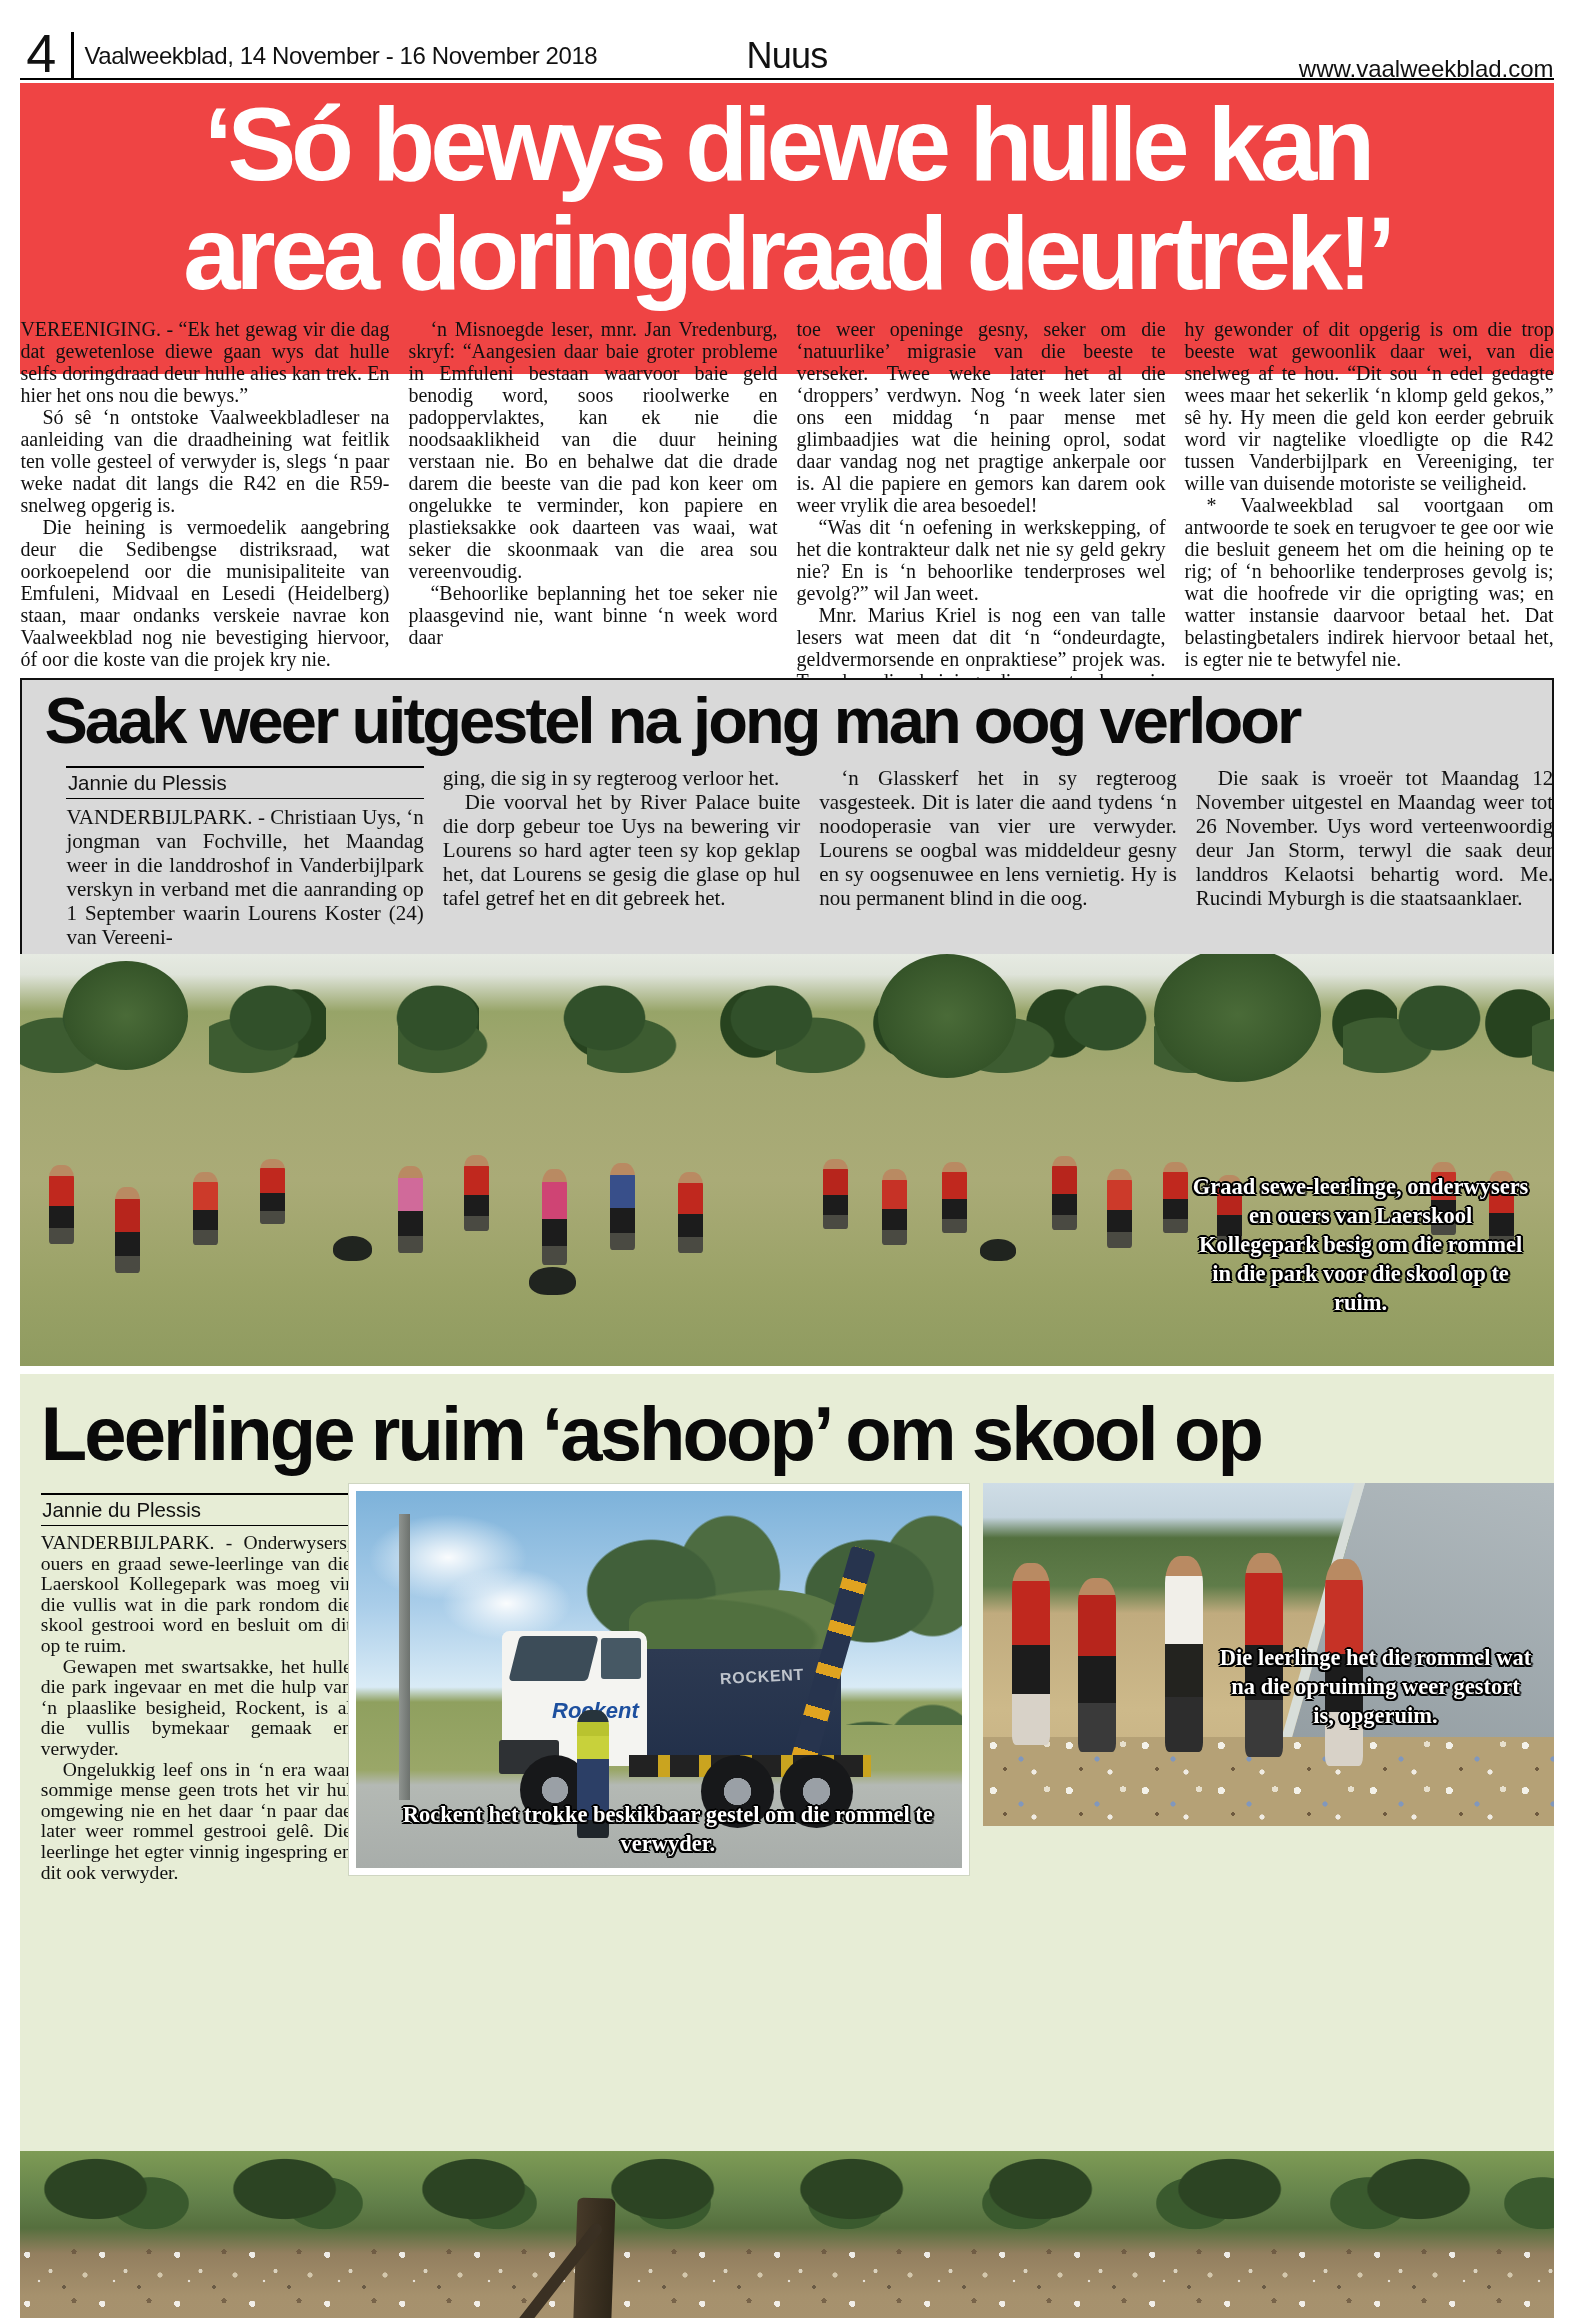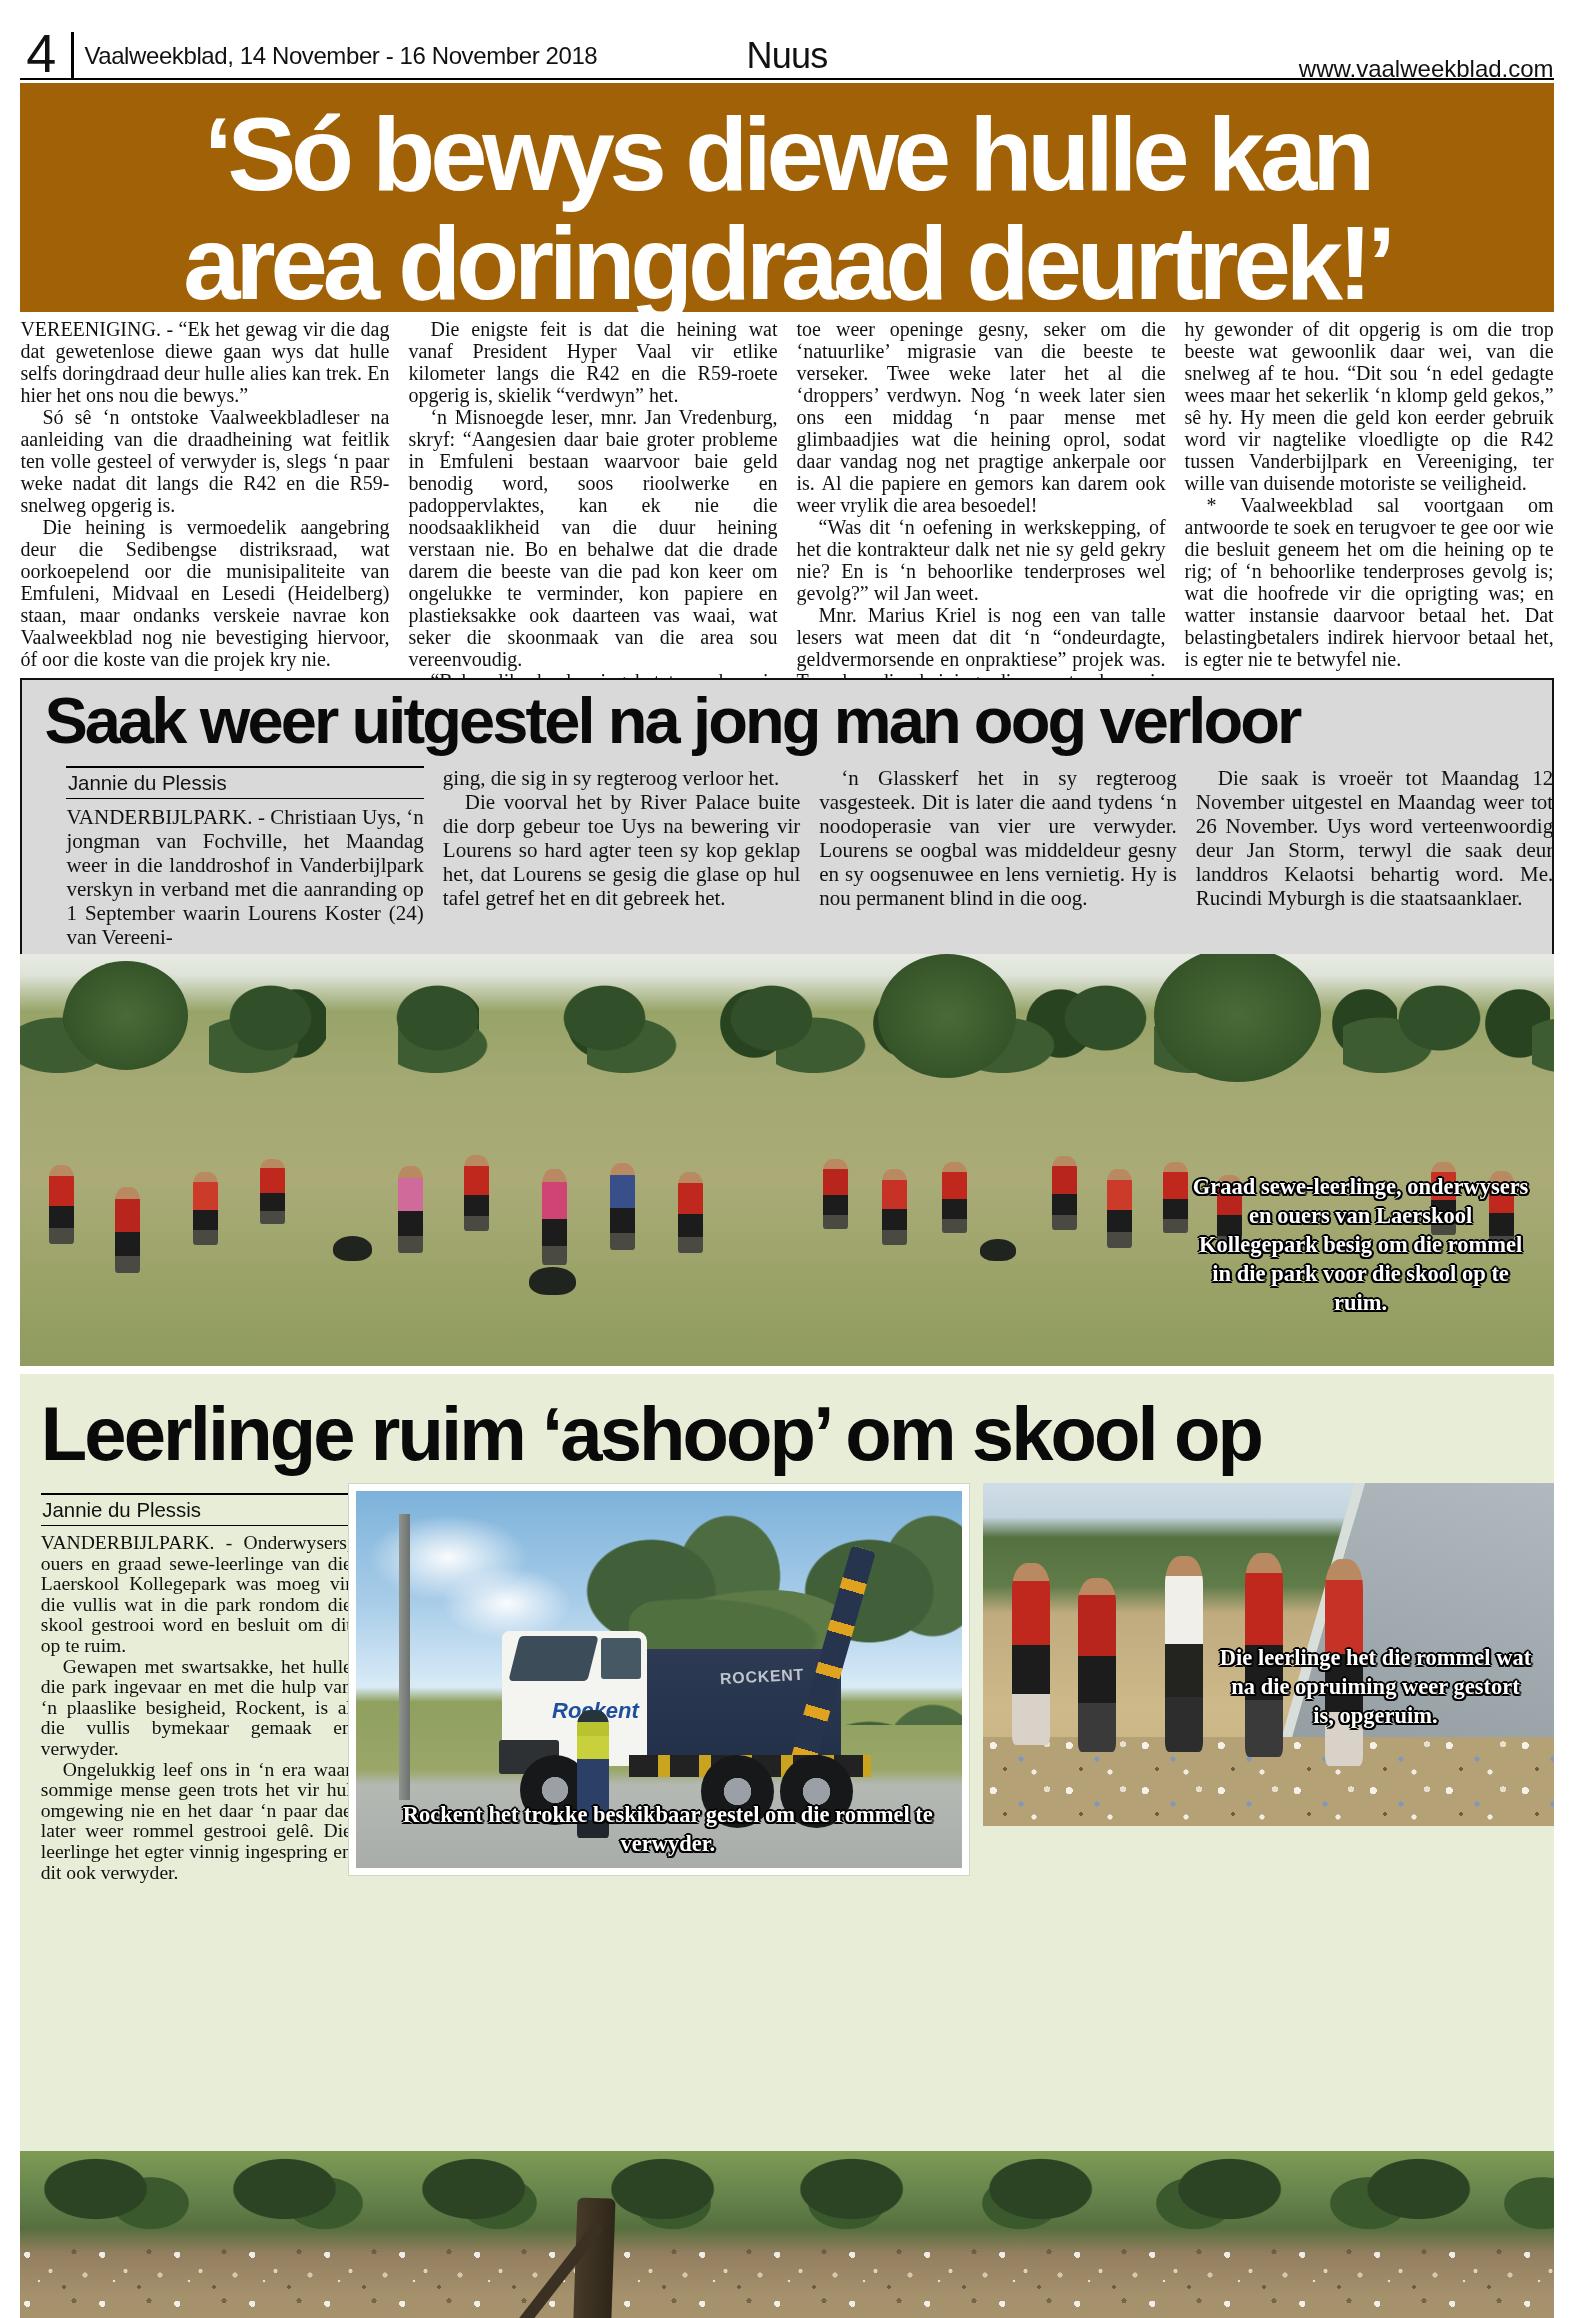--- a/index.html
+++ b/index.html
@@ -10,23 +10,23 @@
   .hdr .pnum{position:absolute;left:5.8px;top:-5.8px;font-family:"Liberation Sans",sans-serif;
              font-size:54px;font-weight:400;line-height:54px;}
   .hdr .vbar{position:absolute;left:51px;top:0;width:2.2px;height:47px;background:#000;}
   .hdr .issue{position:absolute;left:64px;top:10.2px;font-family:"Liberation Sans",sans-serif;
               font-size:24px;letter-spacing:-0.4px;}
   .hdr .section{position:absolute;left:50%;transform:translateX(-50%);top:2.9px;
               font-family:"Liberation Sans",sans-serif;font-size:36px;letter-spacing:-0.7px;}
   .hdr .site{position:absolute;right:0;top:23px;font-family:"Liberation Sans",sans-serif;font-size:24px;}
   .hdr-rule{position:absolute;top:78px;left:20.4px;right:20.4px;height:2.2px;background:#000;}
   
-  .hl1{position:absolute;top:83px;left:20.4px;right:20.4px;height:229px;background:#a16207;color:#fff;
+  .hl1{position:absolute;top:83px;left:20.4px;right:20.4px;height:291px;background:#ef4444;color:#fff;
        font-family:"Liberation Sans",sans-serif;font-weight:bold;text-align:center;
-       font-size:103px;line-height:109px;letter-spacing:-5.1px;padding-top:17px;box-sizing:border-box;}
+       font-size:103px;line-height:109px;letter-spacing:-5.1px;padding-top:7px;box-sizing:border-box;}
   
   .cols{position:absolute;display:flex;gap:19px;}
   .col{flex:1 1 0;min-width:0;}
   .col p{margin:0;text-align:justify;}
   .a1 .col p{font-size:20px;line-height:22px;}
   .ind{text-indent:22px;}
   
   .a2box{position:absolute;top:678px;left:20.4px;right:20.4px;height:344px;background:#d9d9d9;
          border:2.2px solid #111;box-sizing:border-box;padding:4.4px 20.4px 5.8px 22px;}
   .a2box h2{margin:1.5px 0 10.2px 0;font-family:"Liberation Sans",sans-serif;font-weight:bold;
@@ -150,21 +150,20 @@
     <div>area doringdraad deurtrek!’</div>
   </div>
 
   <div class="cols a1" style="top:318px;left:20.4px;right:20.4px;height:353px;">
     <div class="col">
       <p>VEREENIGING. - “Ek het gewag vir die dag dat gewetenlose diewe gaan wys dat hulle selfs doringdraad deur hulle alies kan trek. En hier het ons nou die bewys.”</p>
       <p class="ind">Só sê ‘n ontstoke Vaalweekbladleser na aanleiding van die draadheining wat feitlik ten volle gesteel of verwyder is, slegs ‘n paar weke nadat dit langs die R42 en die R59-snelweg opgerig is.</p>
       <p class="ind">Die heining is vermoedelik aangebring deur die Sedibengse distriksraad, wat oorkoepelend oor die munisipaliteite van Emfuleni, Midvaal en Lesedi (Heidelberg) staan, maar ondanks verskeie navrae kon Vaalweekblad nog nie bevestiging hiervoor, óf oor die koste van die projek kry nie.</p>
     </div>
     <div class="col">
-      <p class="ind">Die enigste feit is dat die heining wat vanaf President Hyper Vaal vir etlike kilometer langs die R42 en die R59-roete opgerig is, skielik “verdwyn” het.</p>
       <p class="ind">‘n Misnoegde leser, mnr. Jan Vredenburg, skryf: “Aangesien daar baie groter probleme in Emfuleni bestaan waarvoor baie geld benodig word, soos rioolwerke en padoppervlaktes, kan ek nie die noodsaaklikheid van die duur heining verstaan nie. Bo en behalwe dat die drade darem die beeste van die pad kon keer om ongelukke te verminder, kon papiere en plastieksakke ook daarteen vas waai, wat seker die skoonmaak van die area sou vereenvoudig.</p>
       <p class="ind">“Behoorlike beplanning het toe seker nie plaasgevind nie, want binne ‘n week word daar</p>
     </div>
     <div class="col">
       <p>toe weer openinge gesny, seker om die ‘natuurlike’ migrasie van die beeste te verseker. Twee weke later het al die ‘droppers’ verdwyn. Nog ‘n week later sien ons een middag ‘n paar mense met glimbaadjies wat die heining oprol, sodat daar vandag nog net pragtige ankerpale oor is. Al die papiere en gemors kan darem ook weer vrylik die area besoedel!</p>
       <p class="ind">“Was dit ‘n oefening in werkskepping, of het die kontrakteur dalk net nie sy geld gekry nie? En is ‘n behoorlike tenderproses wel gevolg?” wil Jan weet.</p>
       <p class="ind">Mnr. Marius Kriel is nog een van talle lesers wat meen dat dit ‘n “ondeurdagte, geldvermorsende en onpraktiese” projek was. Toe hy die heining die eerste keer in September sien, het</p>
     </div>
     <div class="col">
       <p>hy gewonder of dit opgerig is om die trop beeste wat gewoonlik daar wei, van die snelweg af te hou. “Dit sou ‘n edel gedagte wees maar het sekerlik ‘n klomp geld gekos,” sê hy. Hy meen die geld kon eerder gebruik word vir nagtelike vloedligte op die R42 tussen Vanderbijlpark en Vereeniging, ter wille van duisende motoriste se veiligheid.</p>

